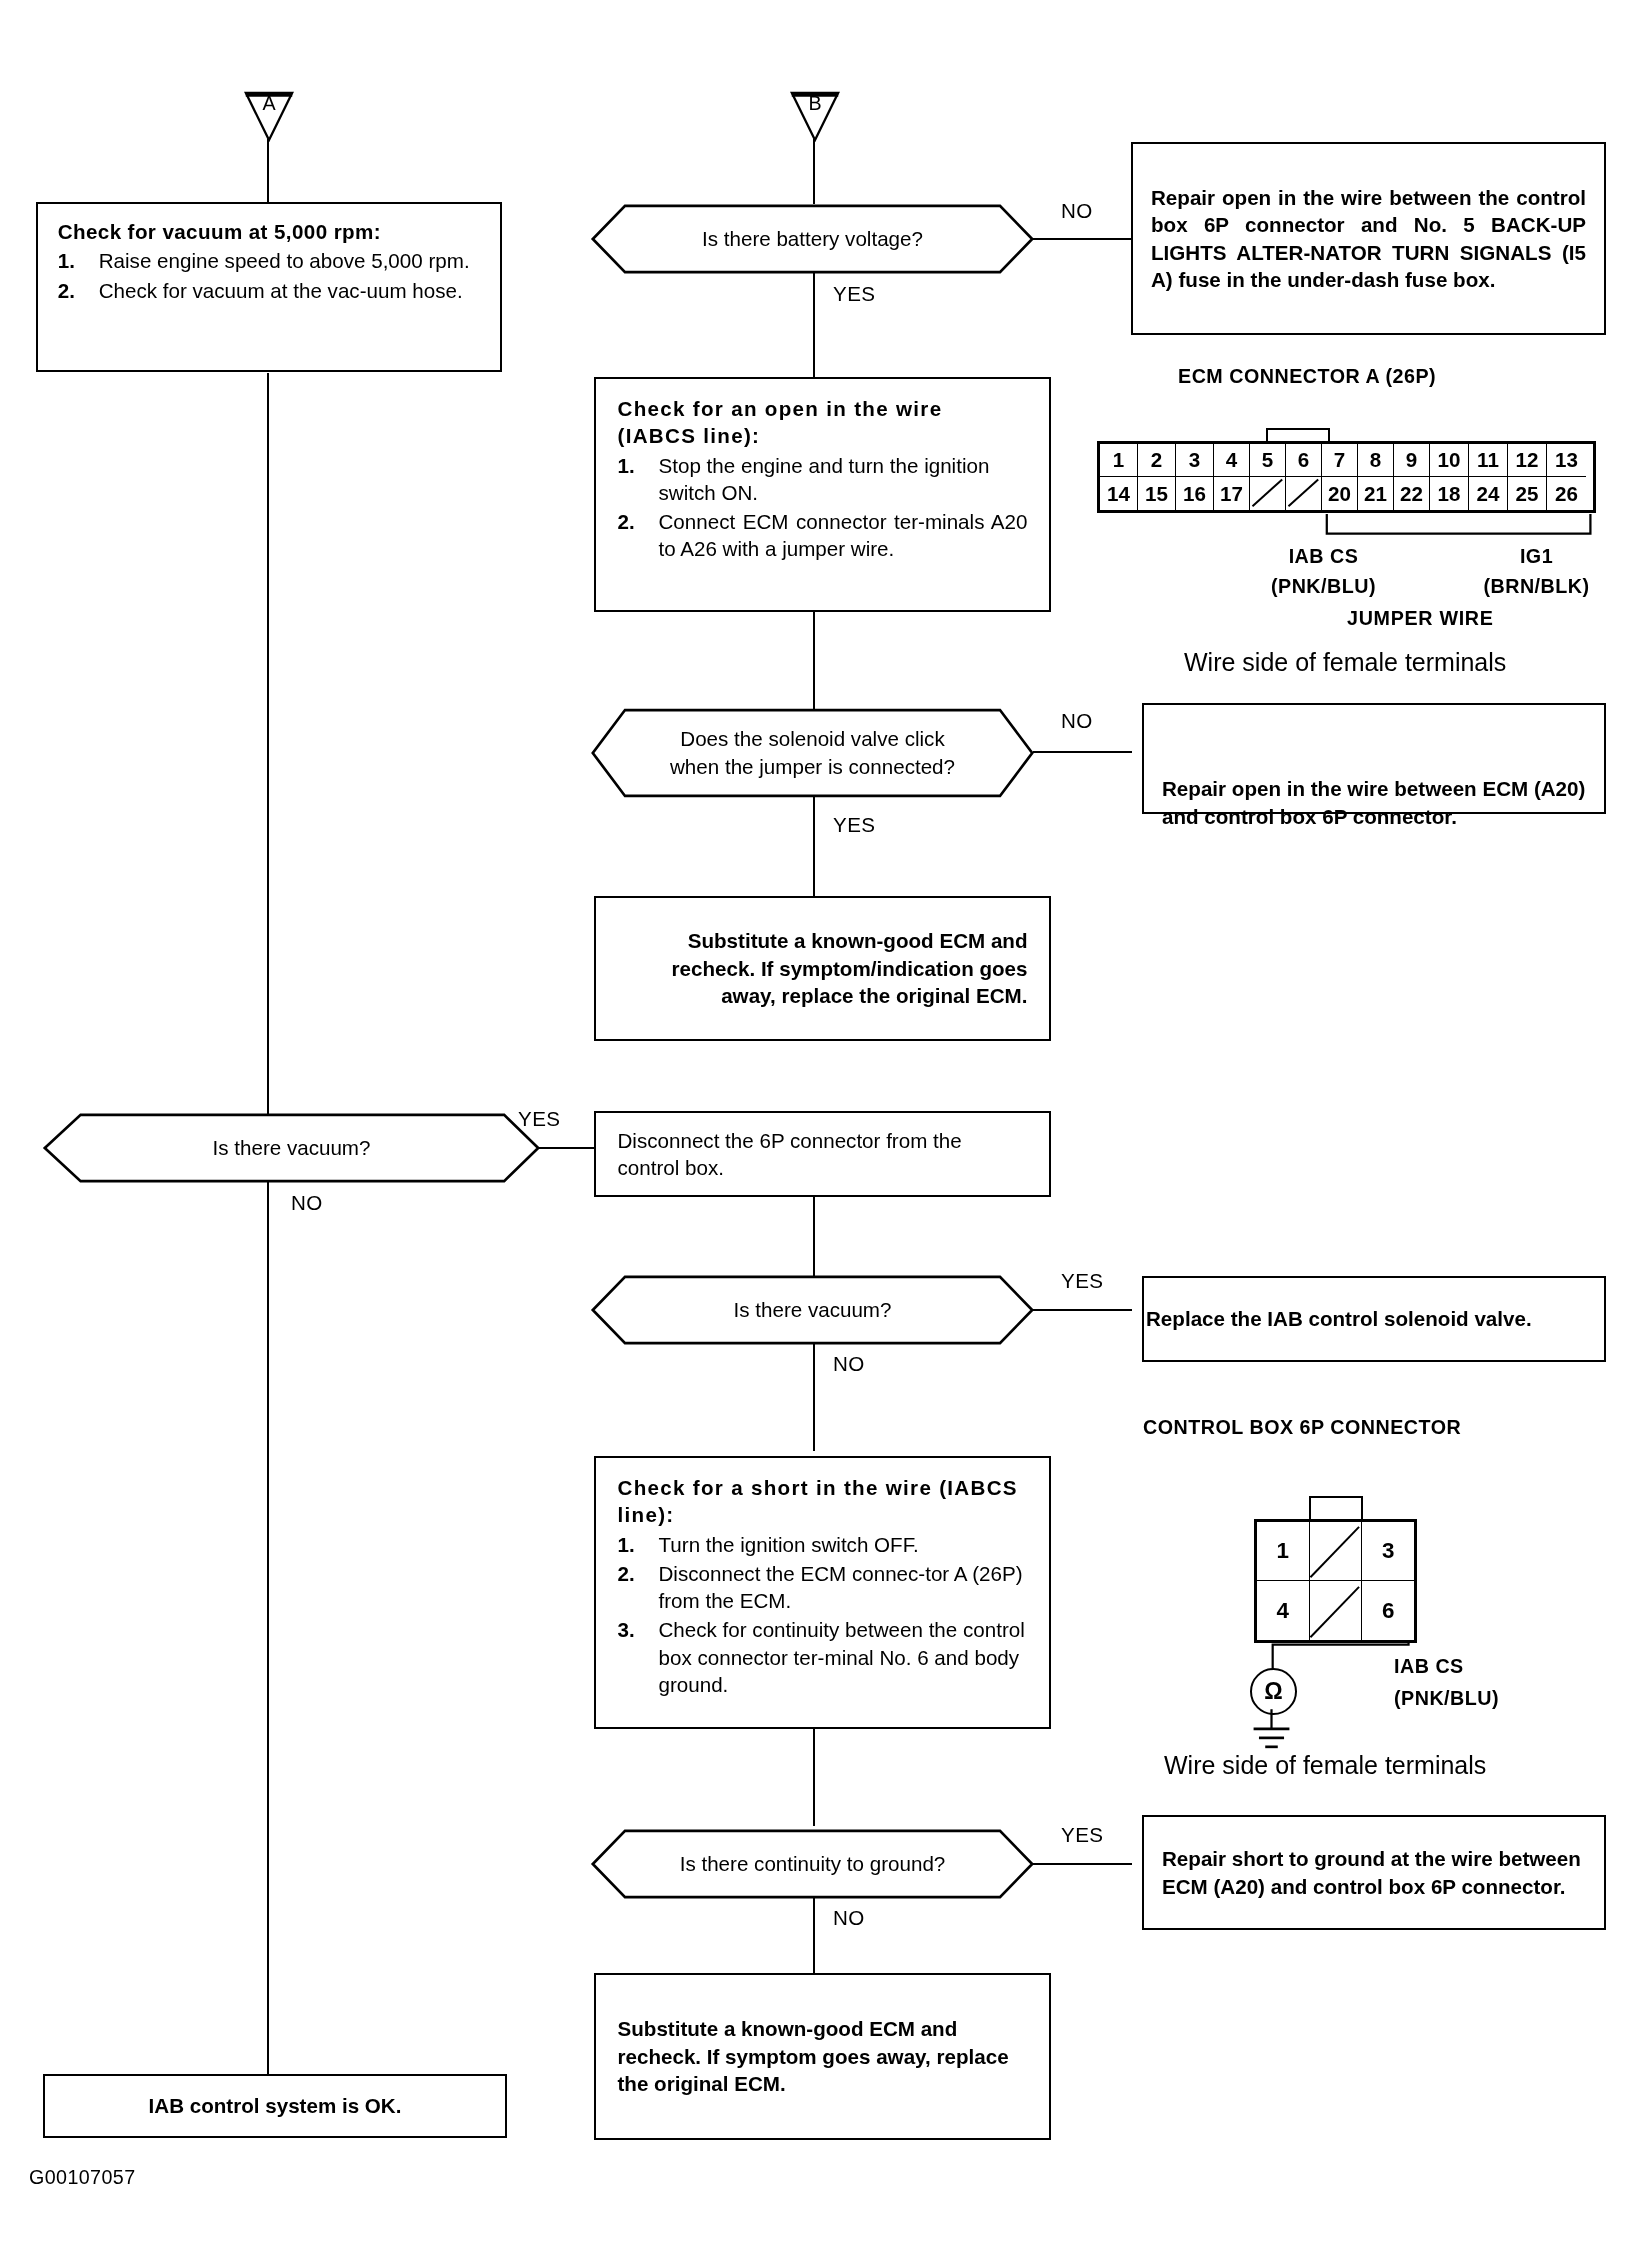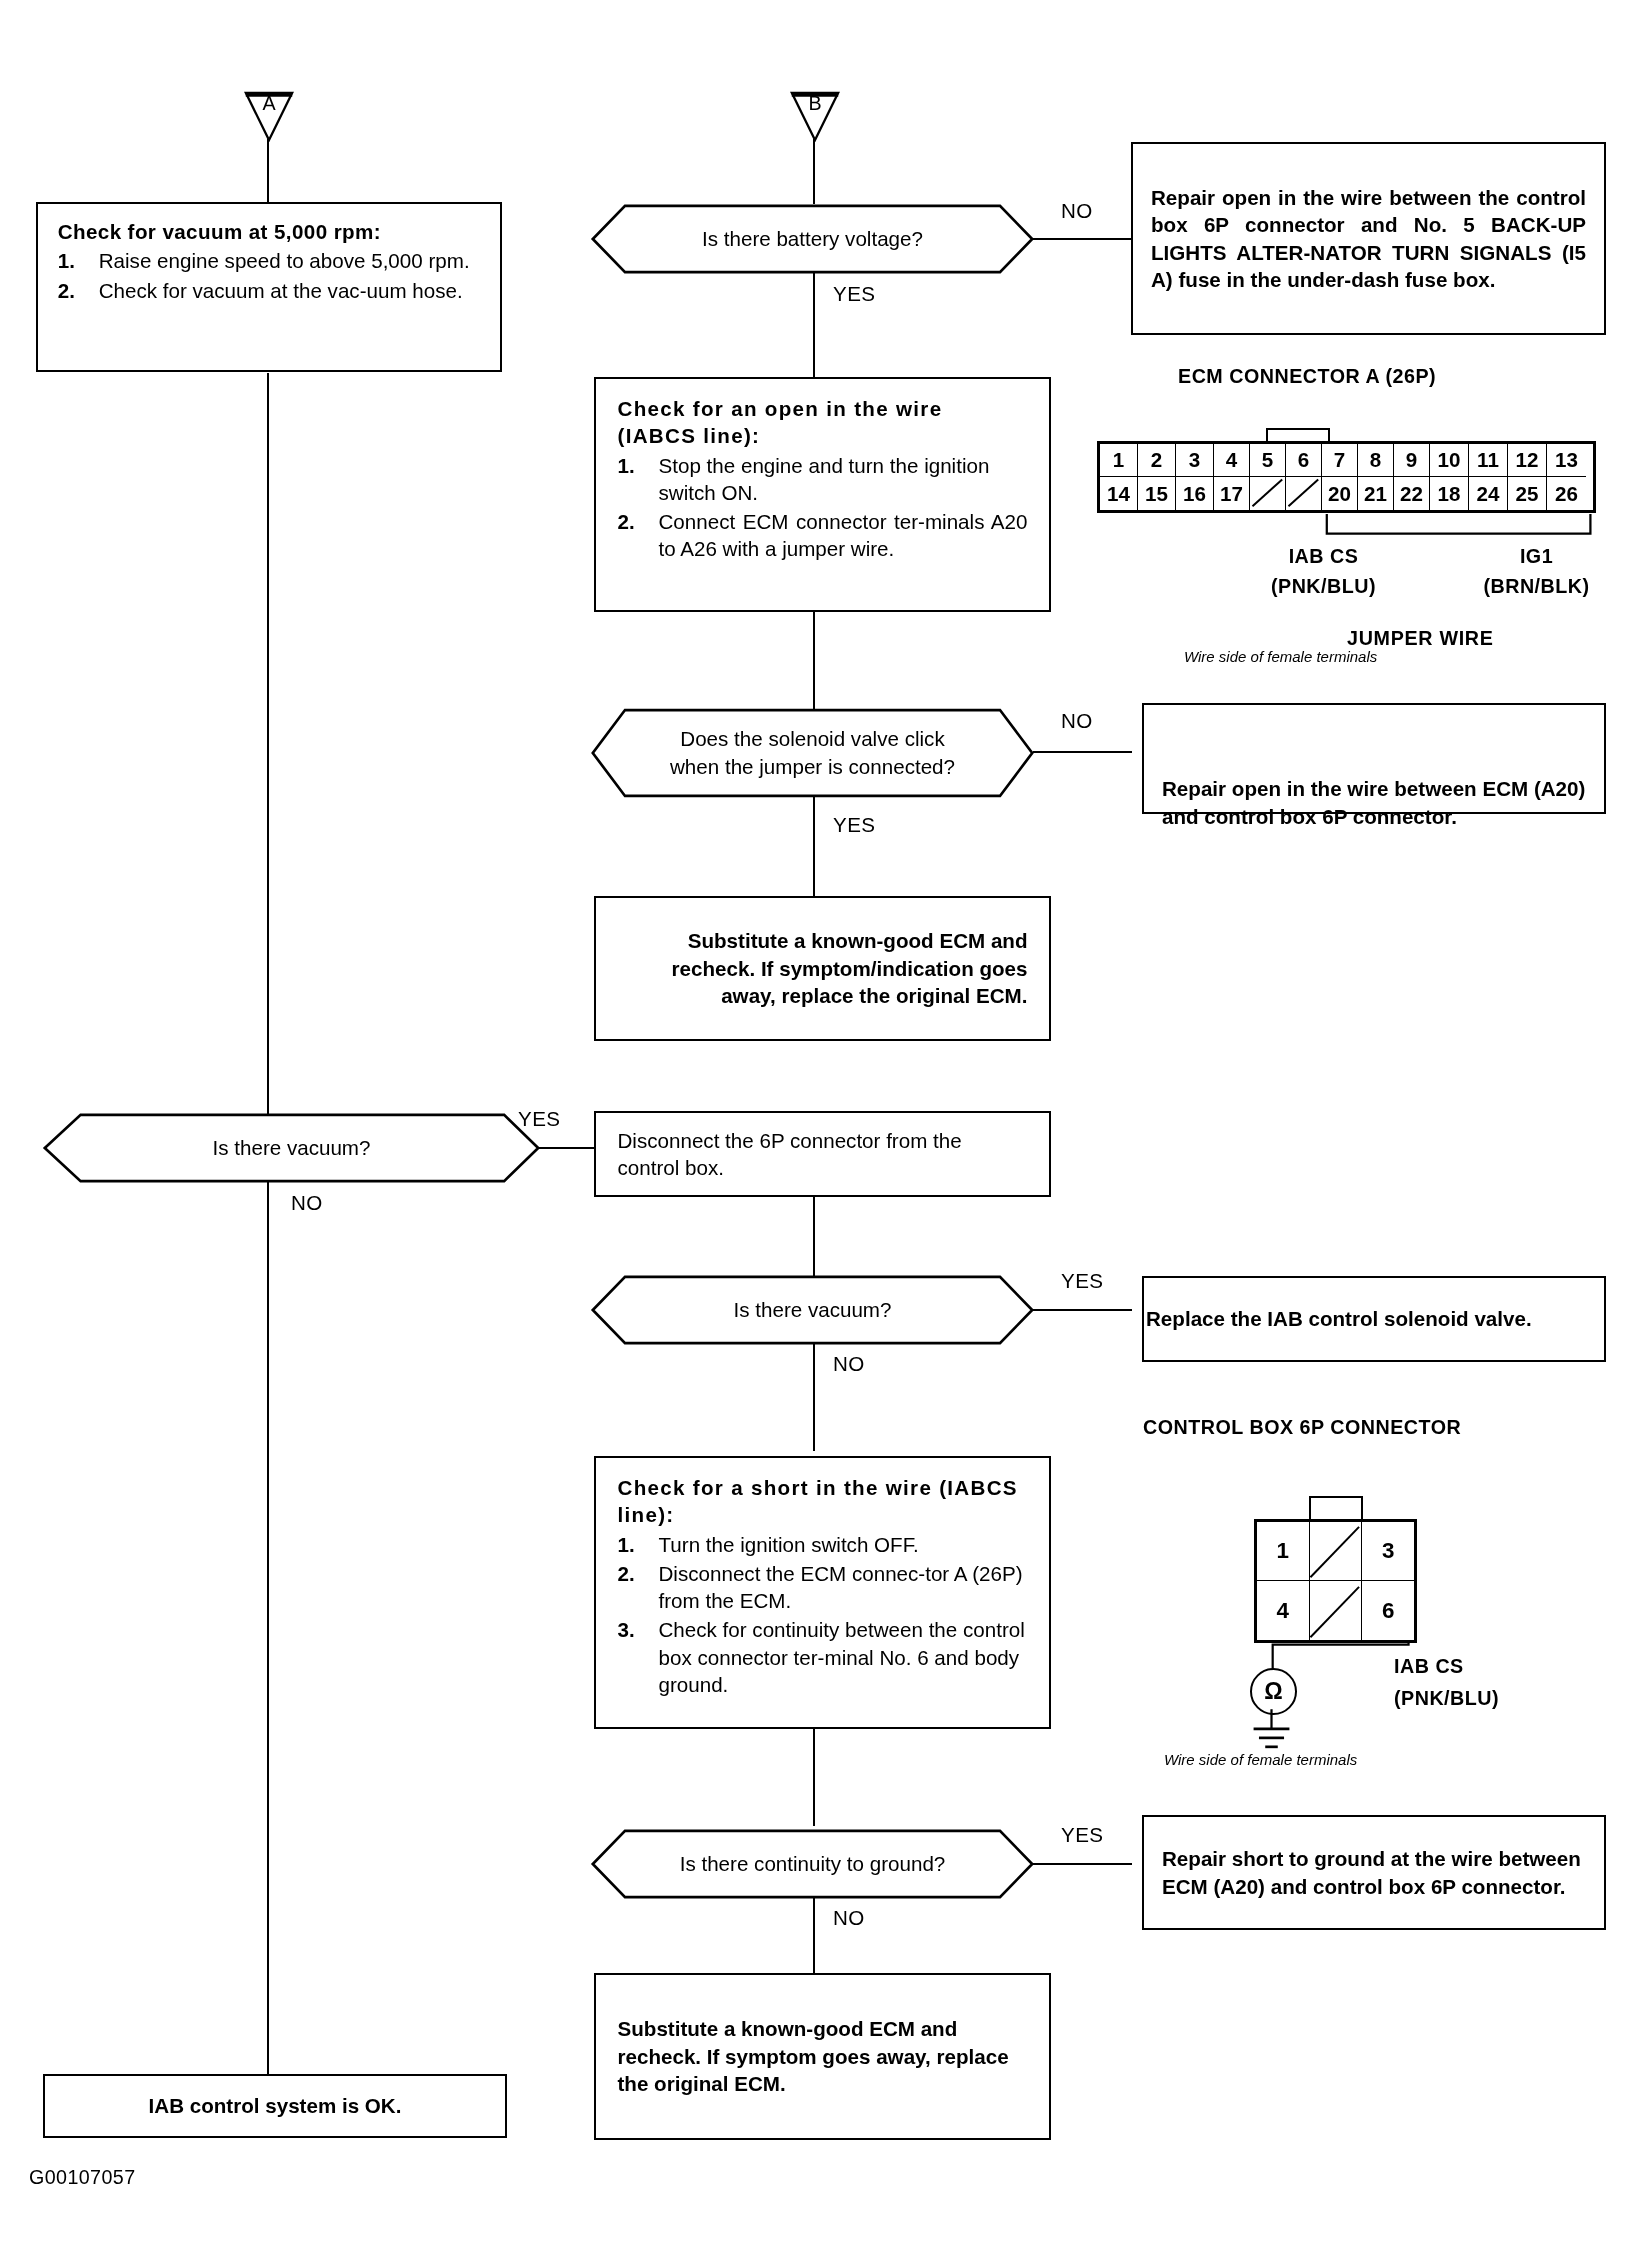--- a/index.html
+++ b/index.html
@@ -173,23 +173,22 @@
   }
   .jumper-label {
     position: absolute;
     font-size: 19.7px;
     font-weight: bold;
     letter-spacing: 0.7px;
     white-space: nowrap;
   }
   .note {
     position: absolute;
-    font-size: 15px;
+    font-size: 25px;
     white-space: nowrap;
-    font-style: italic;
   }
 
   
   .cb-body {
     position: absolute;
     border: 3.6px solid #000;
     box-sizing: border-box;
     background: #fff;
     display: flex;
     flex-direction: column;
@@ -334,21 +333,21 @@
   </div>
 
   <svg class="abs" style="left:1325px; top:512px;" width="269" height="29" viewBox="0 0 300 32">
     <path d="M2,2 L2,24 L296,24 L296,2" fill="none" stroke="#000" stroke-width="2.5"></path>
   </svg>
 
   <div class="pin-label" style="left:1252px; top:545px; width:143px;">IAB CS</div>
   <div class="pin-label" style="left:1252px; top:575px; width:143px;">(PNK/BLU)</div>
   <div class="pin-label" style="left:1465px; top:545px; width:143px;">IG1</div>
   <div class="pin-label" style="left:1465px; top:575px; width:143px;">(BRN/BLK)</div>
-  <div class="jumper-label" style="left:1347px; top:607px;margin-top:20px;">JUMPER WIRE</div>
+  <div class="jumper-label" style="left:1347px; top:607px;">JUMPER WIRE</div>
   <div class="note" style="left:1184px; top:648px;">Wire side of female terminals</div>
 
   <div class="abs box" style="left:594px; top:377px; width:457px; height:235px;">
     <div class="box-inner" style="padding:16px 21.5px;">
       <div class="hdr track">Check for an open in the wire (IABCS line):</div>
       <ol class="steps">
         <li>
           <span class="num">1.</span>
           <span>Stop the engine and turn the ignition switch ON.</span>
         </li>

